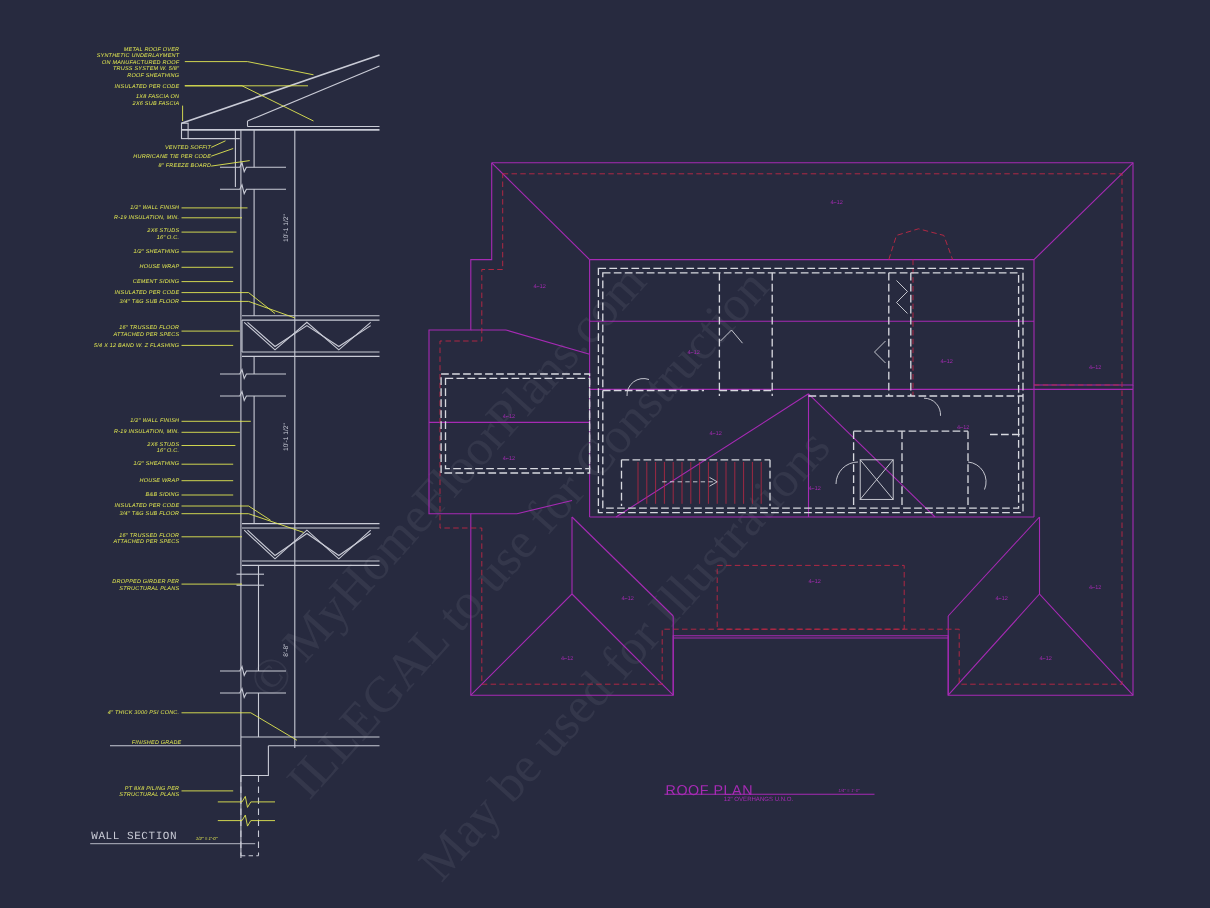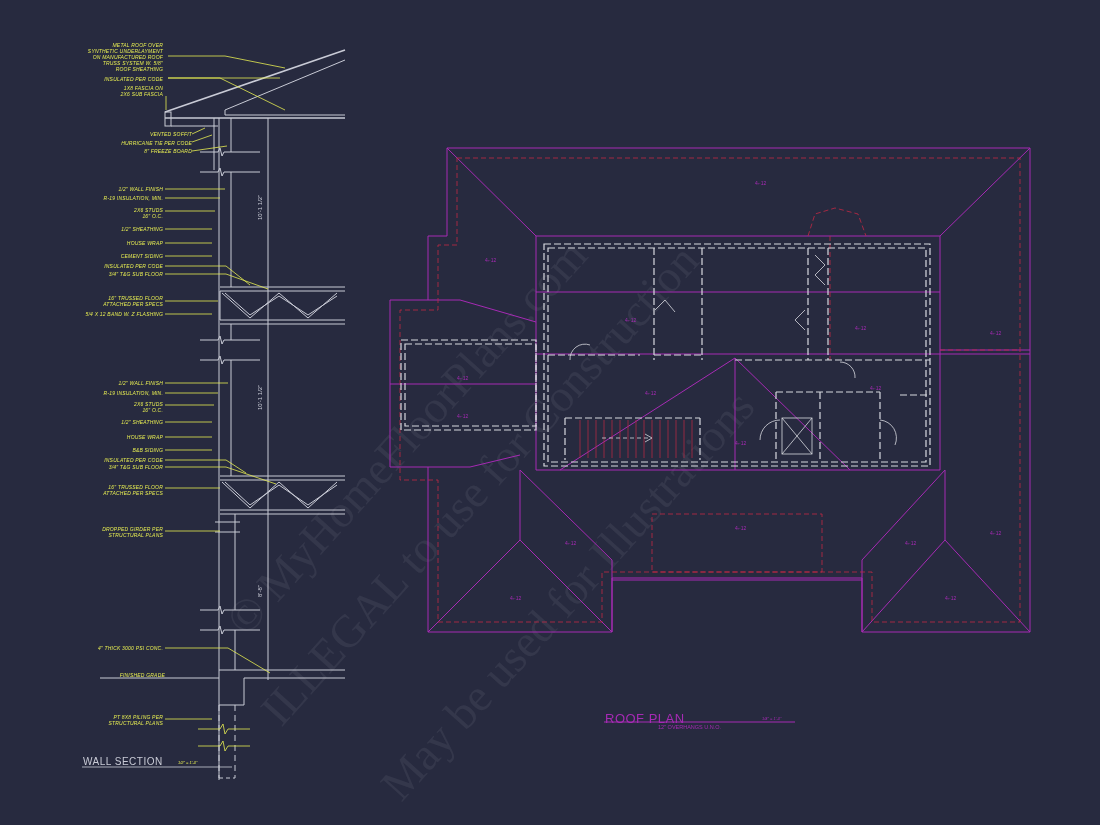--- a/index.html
+++ b/index.html
@@ -275,18 +275,18 @@
 <div class="lbl" style="right:937px;top:484px;">16" TRUSSED FLOOR
 ATTACHED PER SPECS</div>
 <div class="lbl" style="right:937px;top:526px;">DROPPED GIRDER PER
 STRUCTURAL PLANS</div>
 
 <div class="lbl" style="right:937px;top:645px;">4" THICK 3000 PSI CONC.</div>
 <div class="lbl" style="right:935px;top:672px;">FINISHED GRADE</div>
 <div class="lbl" style="right:937px;top:714px;">PT 8X8 PILING PER
 STRUCTURAL PLANS</div>
 
-<div class="title" style="left:83px;top:756px;font-size:10px;color:#c9cbd6;letter-spacing:0.5px;">WALL SECTION</div>
+<div class="title" style="left:83px;top:756px;font-size:10px;color:#c9cbd6;letter-spacing:0.5px;font-family:Liberation Mono, monospace;">WALL SECTION</div>
 <div class="title" style="left:178px;top:760px;font-size:4px;color:#e6ec52;font-style:italic;">1/2" = 1'-0"</div>
 
 <div class="title" style="left:605px;top:711px;font-size:13px;color:#a62ab4;letter-spacing:0.5px;">ROOF PLAN</div>
 <div class="title" style="left:762px;top:716px;font-size:4px;color:#a62ab4;font-style:italic;">1/4" = 1'-0"</div>
 <div class="title" style="left:658px;top:724px;font-size:5.5px;color:#a62ab4;">12" OVERHANGS U.N.O.</div>
 
 </body></html>

